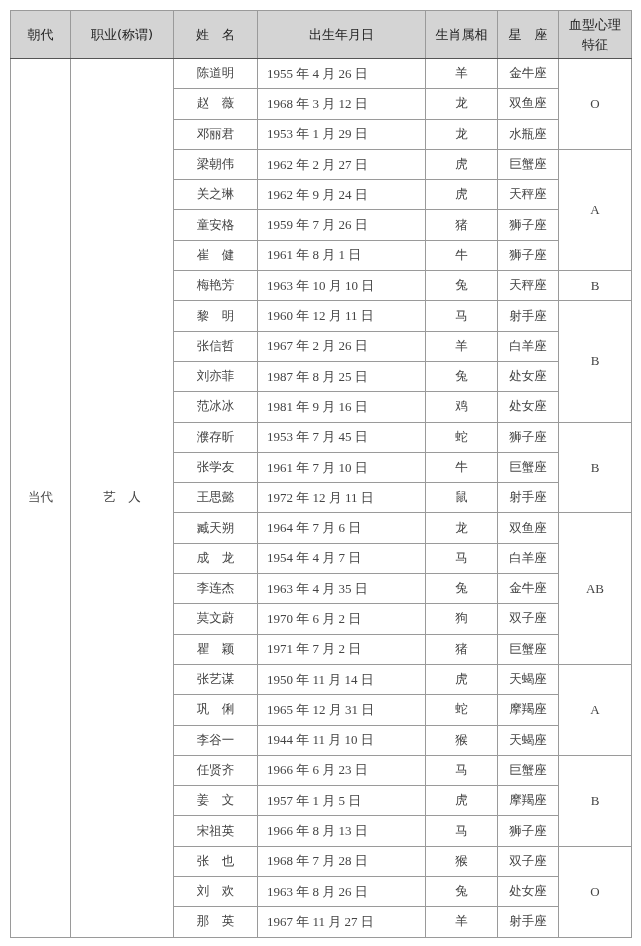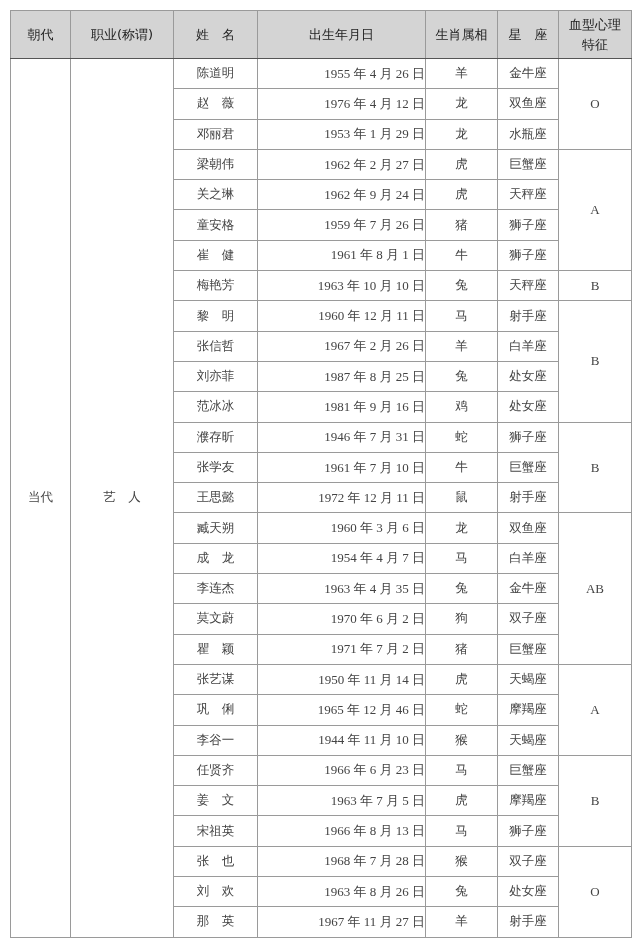--- a/index.html
+++ b/index.html
@@ -7,21 +7,21 @@
          font-family: "DejaVu Serif", "Liberation Serif", serif; color: #333; }
   table { position: absolute; left: 10px; top: 10px; border-collapse: collapse;
           width: 621px; table-layout: fixed; }
   table { border: 1.5px solid #555; }
   th, td { border: 1px solid #9a9a9a; text-align: center; vertical-align: middle;
            padding: 0; overflow: hidden; white-space: nowrap; }
   thead th { background: #d4d4d4; height: 47px; font-family: "DejaVu Sans", "Liberation Sans", sans-serif;
              font-size: 13px; font-weight: normal; color: #222; line-height: 20px; white-space: normal;
              border-bottom: 1.5px solid #555; }
   tbody td { height: 29.3px; font-size: 12.5px; color: #444; }
-  td.date { text-align: right; padding-left: 9px; font-family: "Liberation Serif", "DejaVu Serif", serif; font-size: 13px; }
+  td.date { text-align: left; padding-left: 9px; font-family: "Liberation Serif", "DejaVu Serif", serif; font-size: 13px; }
   td.name { letter-spacing: 0; }
   td.blood { font-family: "Liberation Serif", serif; font-size: 13px; }
   td.era, td.prof { font-size: 12.5px; margin-left: 38px; }
 </style>
 </head>
 <body>
 
 <table>
   <colgroup>
     <col style="width:60px">
@@ -48,21 +48,21 @@
         <td class="era" rowspan="29">当代</td>
         <td class="prof" rowspan="29">艺　人</td>
         <td class="name">陈道明</td>
         <td class="date">1955 年 4 月 26 日</td>
         <td>羊</td>
         <td>金牛座</td>
         <td class="blood" rowspan="3">O</td>
       </tr>
       <tr>
         <td class="name">赵　薇</td>
-        <td class="date">1976 年 4 月 12 日</td>
+        <td class="date">1968 年 3 月 12 日</td>
         <td>龙</td>
         <td>双鱼座</td>
       </tr>
       <tr>
         <td class="name">邓丽君</td>
         <td class="date">1953 年 1 月 29 日</td>
         <td>龙</td>
         <td>水瓶座</td>
       </tr>
       <tr>
@@ -117,40 +117,40 @@
         <td>处女座</td>
       </tr>
       <tr>
         <td class="name">范冰冰</td>
         <td class="date">1981 年 9 月 16 日</td>
         <td>鸡</td>
         <td>处女座</td>
       </tr>
       <tr>
         <td class="name">濮存昕</td>
-        <td class="date">1946 年 7 月 31 日</td>
+        <td class="date">1953 年 7 月 45 日</td>
         <td>蛇</td>
         <td>狮子座</td>
         <td class="blood" rowspan="3">B</td>
       </tr>
       <tr>
         <td class="name">张学友</td>
         <td class="date">1961 年 7 月 10 日</td>
         <td>牛</td>
         <td>巨蟹座</td>
       </tr>
       <tr>
         <td class="name">王思懿</td>
         <td class="date">1972 年 12 月 11 日</td>
         <td>鼠</td>
         <td>射手座</td>
       </tr>
       <tr>
         <td class="name">臧天朔</td>
-        <td class="date">1960 年 3 月 6 日</td>
+        <td class="date">1964 年 7 月 6 日</td>
         <td>龙</td>
         <td>双鱼座</td>
         <td class="blood" rowspan="5">AB</td>
       </tr>
       <tr>
         <td class="name">成　龙</td>
         <td class="date">1954 年 4 月 7 日</td>
         <td>马</td>
         <td>白羊座</td>
       </tr>
@@ -174,40 +174,40 @@
       </tr>
       <tr>
         <td class="name">张艺谋</td>
         <td class="date">1950 年 11 月 14 日</td>
         <td>虎</td>
         <td>天蝎座</td>
         <td class="blood" rowspan="3">A</td>
       </tr>
       <tr>
         <td class="name">巩　俐</td>
-        <td class="date">1965 年 12 月 46 日</td>
+        <td class="date">1965 年 12 月 31 日</td>
         <td>蛇</td>
         <td>摩羯座</td>
       </tr>
       <tr>
         <td class="name">李谷一</td>
         <td class="date">1944 年 11 月 10 日</td>
         <td>猴</td>
         <td>天蝎座</td>
       </tr>
       <tr>
         <td class="name">任贤齐</td>
         <td class="date">1966 年 6 月 23 日</td>
         <td>马</td>
         <td>巨蟹座</td>
         <td class="blood" rowspan="3">B</td>
       </tr>
       <tr>
         <td class="name">姜　文</td>
-        <td class="date">1963 年 7 月 5 日</td>
+        <td class="date">1957 年 1 月 5 日</td>
         <td>虎</td>
         <td>摩羯座</td>
       </tr>
       <tr>
         <td class="name">宋祖英</td>
         <td class="date">1966 年 8 月 13 日</td>
         <td>马</td>
         <td>狮子座</td>
       </tr>
       <tr>

